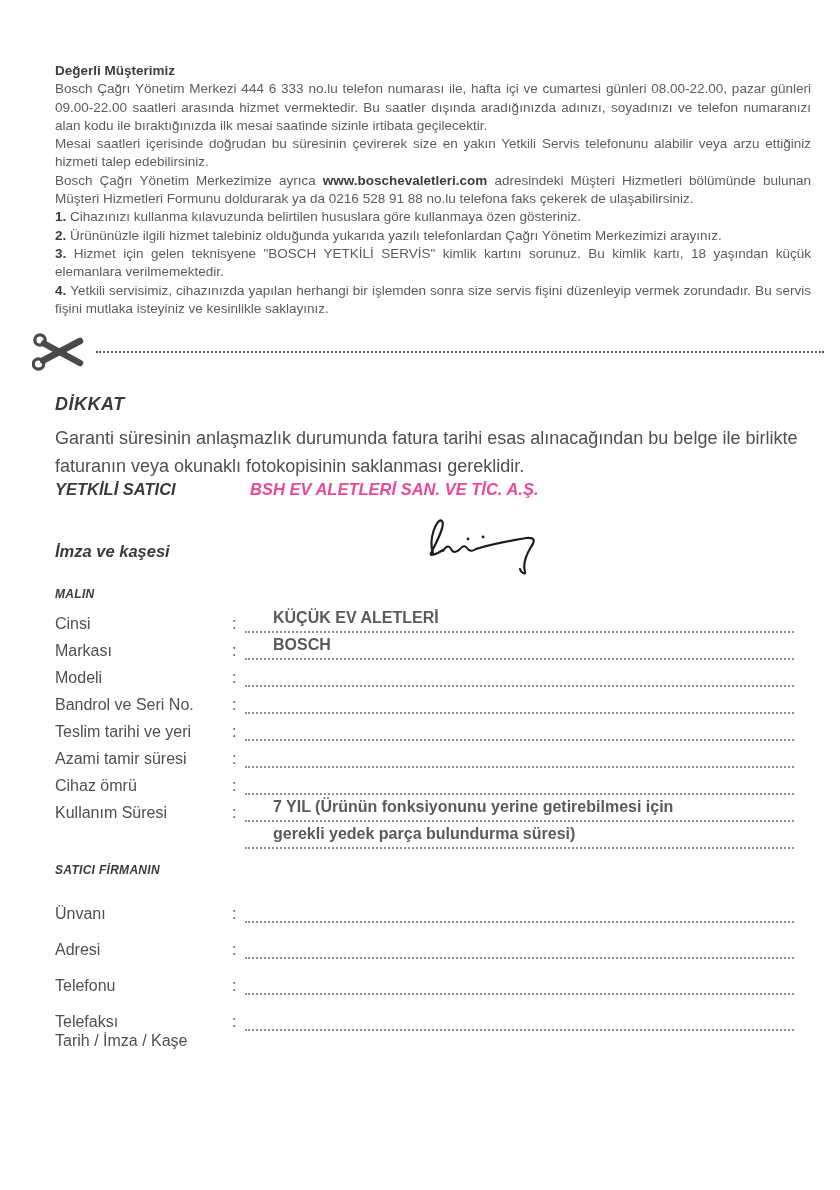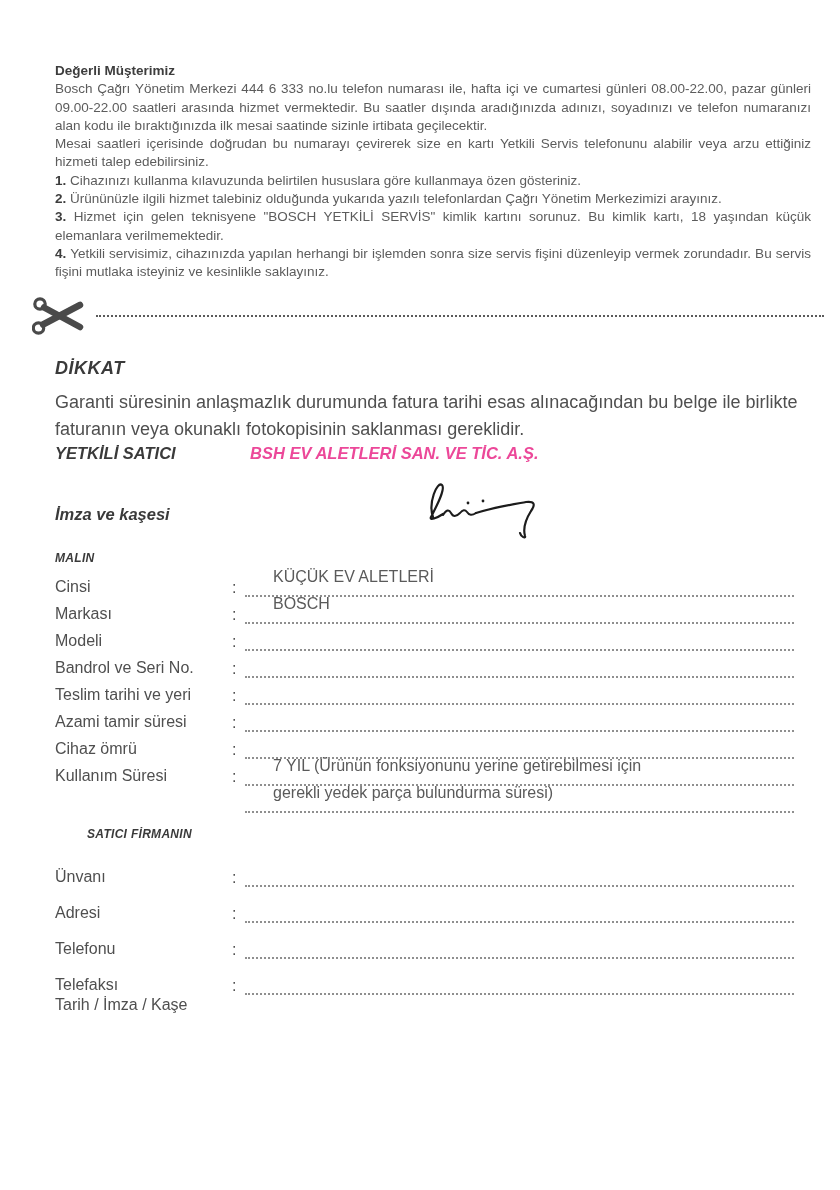--- a/index.html
+++ b/index.html
@@ -27,36 +27,37 @@
   .dealer-label{width:195px;font-weight:bold;font-style:italic;color:#3a3a3a;flex:0 0 auto;}
   .dealer-company{font-weight:bold;font-style:italic;color:#ec4899;}
   .sig-row{margin-top:24px;position:relative;height:56px;align-items:center;}
   .signature{position:absolute;left:358px;top:-14px;}
   
   .form h3{margin:0 0 5px 0;font-size:12px;font-weight:bold;font-style:italic;color:#3a3a3a;letter-spacing:.3px;}
   .frow{display:flex;align-items:flex-end;height:27px;}
   .seller .frow{height:36px;}
   .flabel{flex:0 0 177px;font-size:16px;color:#4f4f4f;line-height:1.2;}
   .fcolon{flex:0 0 13px;font-size:16px;color:#4f4f4f;}
-  .fline{flex:1;border-bottom:2px dotted #8f8f8f;display:flex;align-items:flex-start;height:100%;}
+  .fline{flex:1;border-bottom:2px dotted #8f8f8f;display:flex;align-items:center;height:100%;font-weight:bold;}
   .fvalue{padding-left:28px;font-size:16px;color:#5a5a5a;white-space:nowrap;}
   .footer-row{height:36px;display:flex;}
   .mform{margin-top:8px;}
   .seller{margin-top:14px;}
-  .seller h3{margin-bottom:10px;margin-left:32px;}
+  .seller h3{margin-bottom:10px;}
 </style>
 </head>
 <body>
 
 <div class="page">
 
   <section class="intro">
     <p class="bold">Değerli Müşterimiz</p>
     <p>Bosch Çağrı Yönetim Merkezi 444 6 333 no.lu telefon numarası ile, hafta içi ve cumartesi günleri 08.00-22.00, pazar günleri 09.00-22.00 saatleri arasında hizmet vermektedir. Bu saatler dışında aradığınızda adınızı, soyadınızı ve telefon numaranızı alan kodu ile bıraktığınızda ilk mesai saatinde sizinle irtibata geçilecektir.</p>
-    <p>Mesai saatleri içerisinde doğrudan bu numarayı çevirerek size en kartı Yetkili Servis telefonunu alabilir veya arzu ettiğiniz hizmeti talep edebilirsiniz.</p>
+    <p>Mesai saatleri içerisinde doğrudan bu süresinin çevirerek size en yakın Yetkili Servis telefonunu alabilir veya arzu ettiğiniz hizmeti talep edebilirsiniz.</p>
+    <p><span>Bosch Çağrı Yönetim Merkezimize ayrıca </span><b>www.boschevaletleri.com</b><span> adresindeki Müşteri Hizmetleri bölümünde bulunan Müşteri Hizmetleri Formunu doldurarak ya da 0216 528 91 88 no.lu telefona faks çekerek de ulaşabilirsiniz.</span></p>
     <p><b>1.</b><span> Cihazınızı kullanma kılavuzunda belirtilen hususlara göre kullanmaya özen gösteriniz.</span></p>
     <p><b>2.</b><span> Ürününüzle ilgili hizmet talebiniz olduğunda yukarıda yazılı telefonlardan Çağrı Yönetim Merkezimizi arayınız.</span></p>
     <p><b>3.</b><span> Hizmet için gelen teknisyene "BOSCH YETKİLİ SERVİS" kimlik kartını sorunuz. Bu kimlik kartı, 18 yaşından küçük elemanlara verilmemektedir.</span></p>
     <p><b>4.</b><span> Yetkili servisimiz, cihazınızda yapılan herhangi bir işlemden sonra size servis fişini düzenleyip vermek zorundadır. Bu servis fişini mutlaka isteyiniz ve kesinlikle saklayınız.</span></p>
   </section>
 
   <div class="cut-divider">
     <svg width="52" height="42" viewBox="0 0 52 42" aria-hidden="true">
       <circle cx="8" cy="9" r="5.2" fill="none" stroke="#4a4a4a" stroke-width="3.2"></circle>
       <circle cx="6.5" cy="33" r="5.2" fill="none" stroke="#4a4a4a" stroke-width="3.2"></circle>

